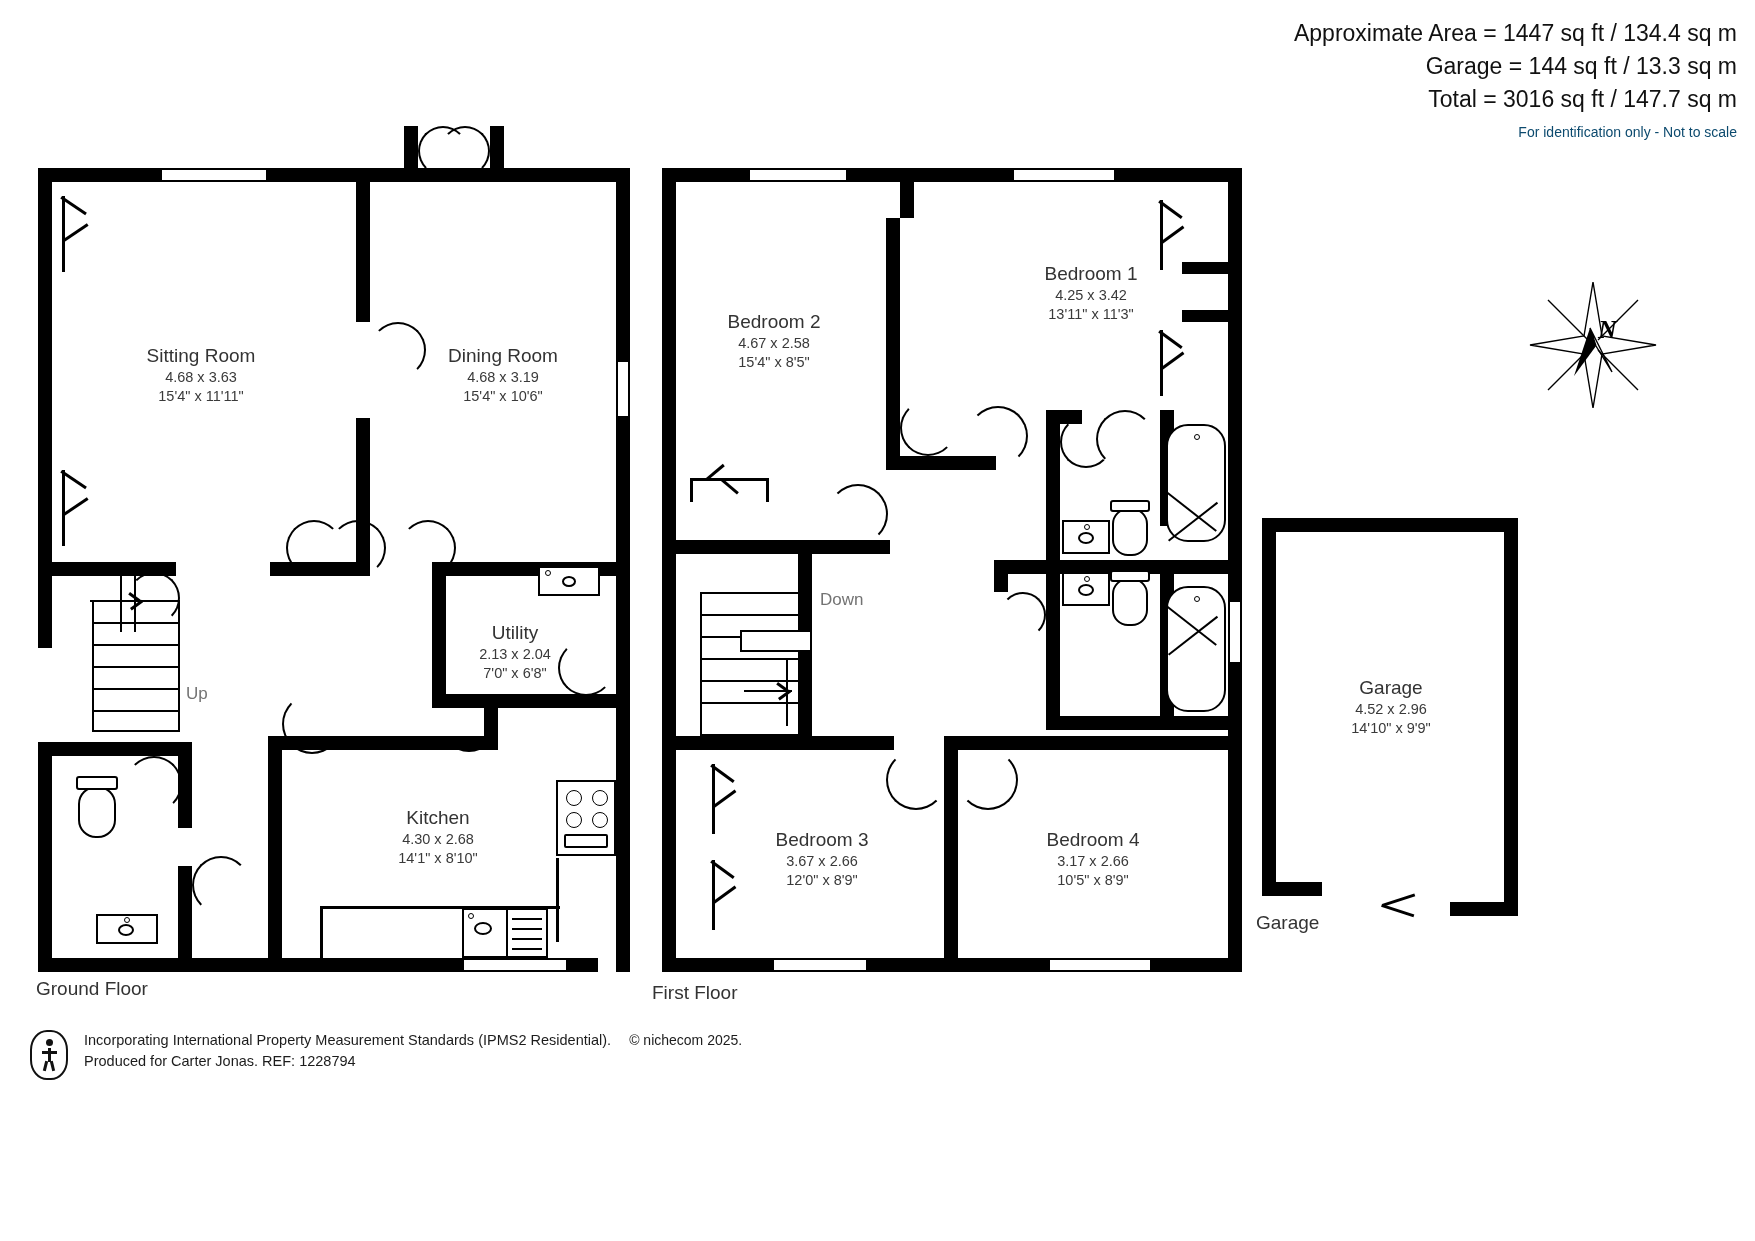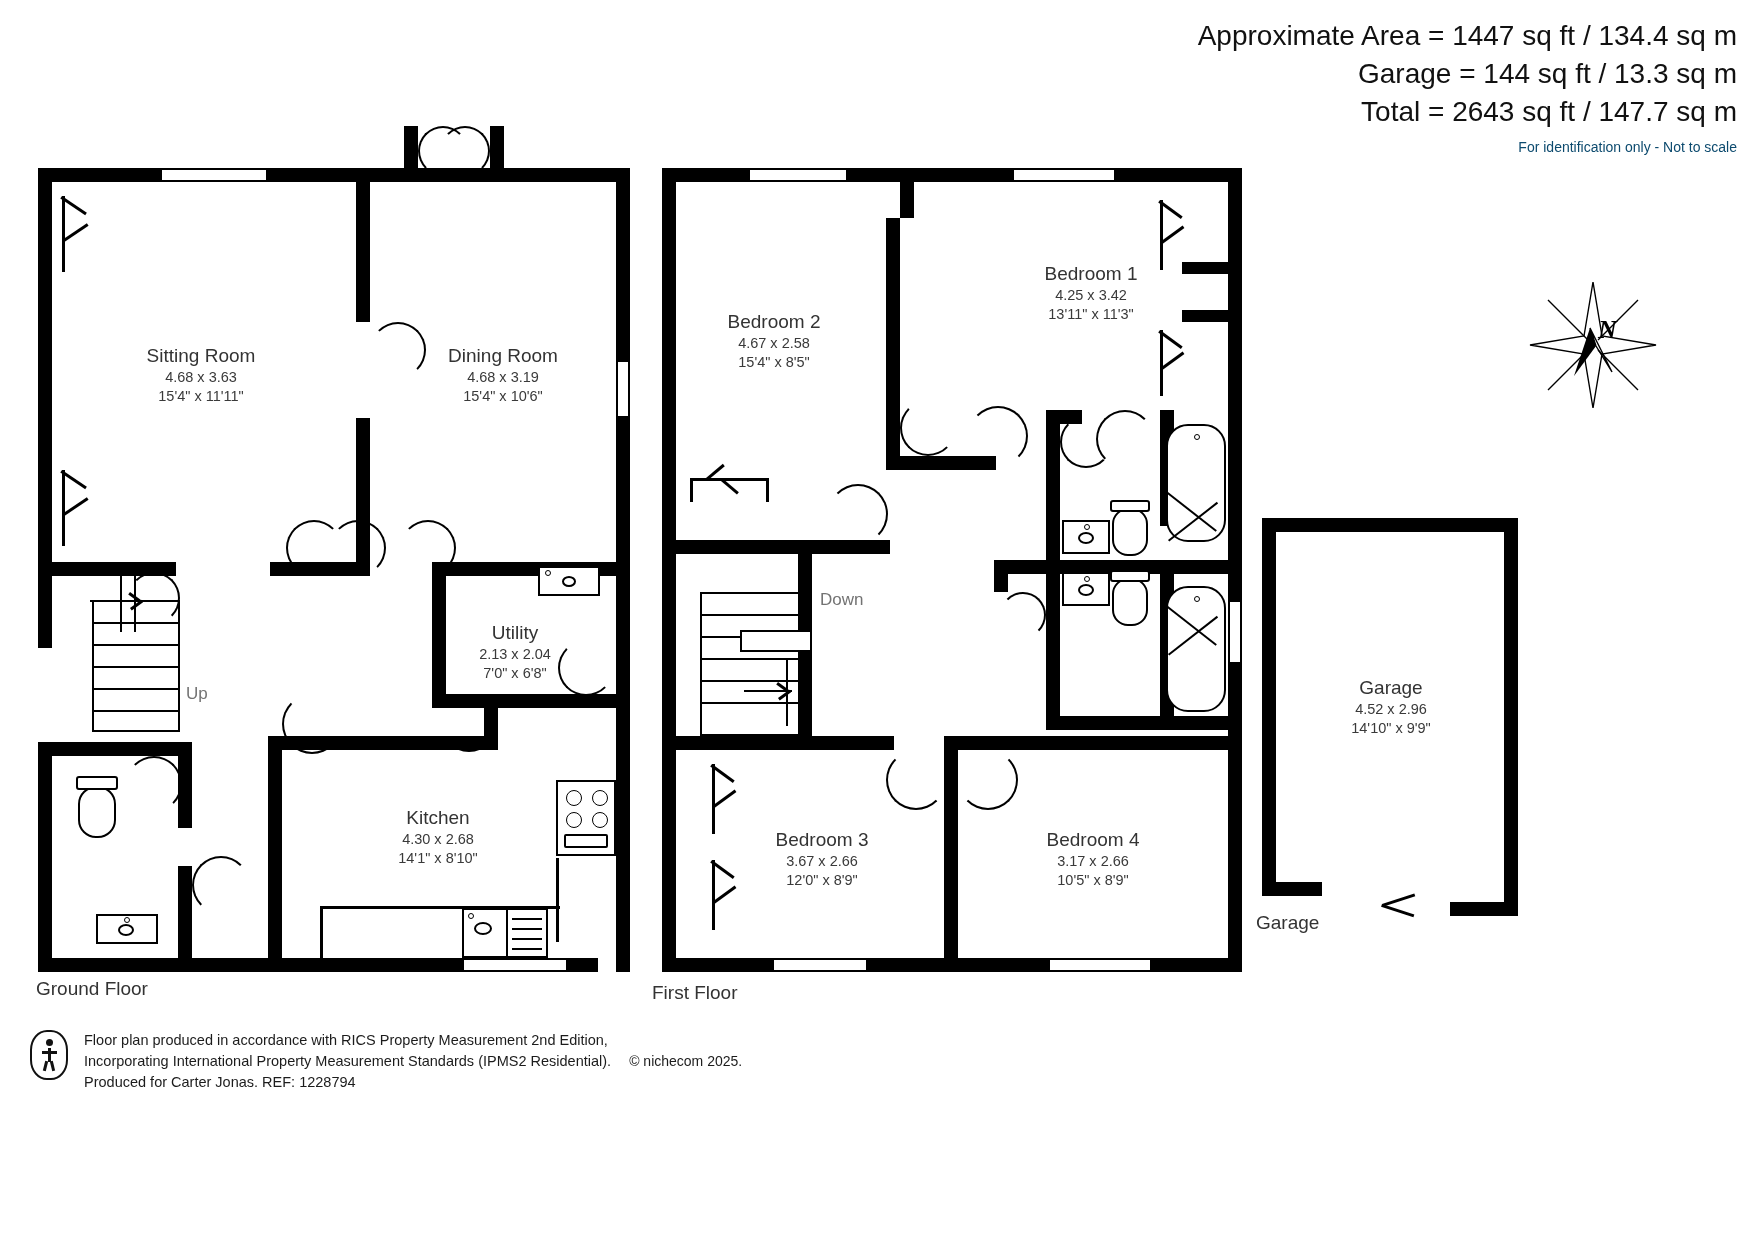--- a/index.html
+++ b/index.html
@@ -27,21 +27,21 @@
     text-align: right;
   }
   .title {
     font-size: 35px;
     font-weight: bold;
     letter-spacing: -0.2px;
     color: #000;
     white-space: nowrap;
   }
   .area-line {
-    font-size: 28px;
+    font-size: 23px;
     color: #111;
     margin-top: 6px;
     white-space: nowrap;
   }
   .note {
     font-size: 14px;
     color: #0c4a6e;
     margin-top: 11px;
     white-space: nowrap;
   }
@@ -213,21 +213,21 @@
   .footer-text .copy { font-size: 14px; }
 </style>
 </head>
 <body>
 
 <div id="page">
 
   <div class="header">
     <div class="area-line">Approximate Area = 1447 sq ft / 134.4 sq m</div>
     <div class="area-line">Garage = 144 sq ft / 13.3 sq m</div>
-    <div class="area-line">Total = 2643 sq ft / 147.7 sq m</div>
+    <div class="area-line">Total = 3016 sq ft / 147.7 sq m</div>
     <div class="note">For identification only - Not to scale</div>
   </div>
 
   <div>
 
     <div class="wall" style="left:38px;  top:168px; width:592px; height:14px;"></div>
     <div class="wall" style="left:38px;  top:168px; width:14px;  height:480px;"></div>
     <div class="wall" style="left:38px;  top:570px; width:14px;  height:78px;"></div>
     <div class="wall" style="left:38px;  top:742px; width:14px;  height:230px;"></div>
     <div class="wall" style="left:38px;  top:958px; width:560px; height:14px;"></div>
@@ -510,21 +510,20 @@
 
   <div class="footer">
     <div class="footer-badge">
       <span class="head"></span>
       <span class="body"></span>
       <span class="arms"></span>
       <span class="legL"></span>
       <span class="legR"></span>
     </div>
     <div class="footer-text">
-      <div>Floor plan produced in accordance with RICS Property Measurement 2nd Edition,</div>
       <div>
         <span>Incorporating International Property Measurement Standards (IPMS2 Residential).</span>
         <span class="copy" style="margin-left:14px;">© nichecom 2025.</span>
       </div>
       <div>Produced for Carter Jonas.   REF: 1228794</div>
     </div>
   </div>
 
 </div>
 

